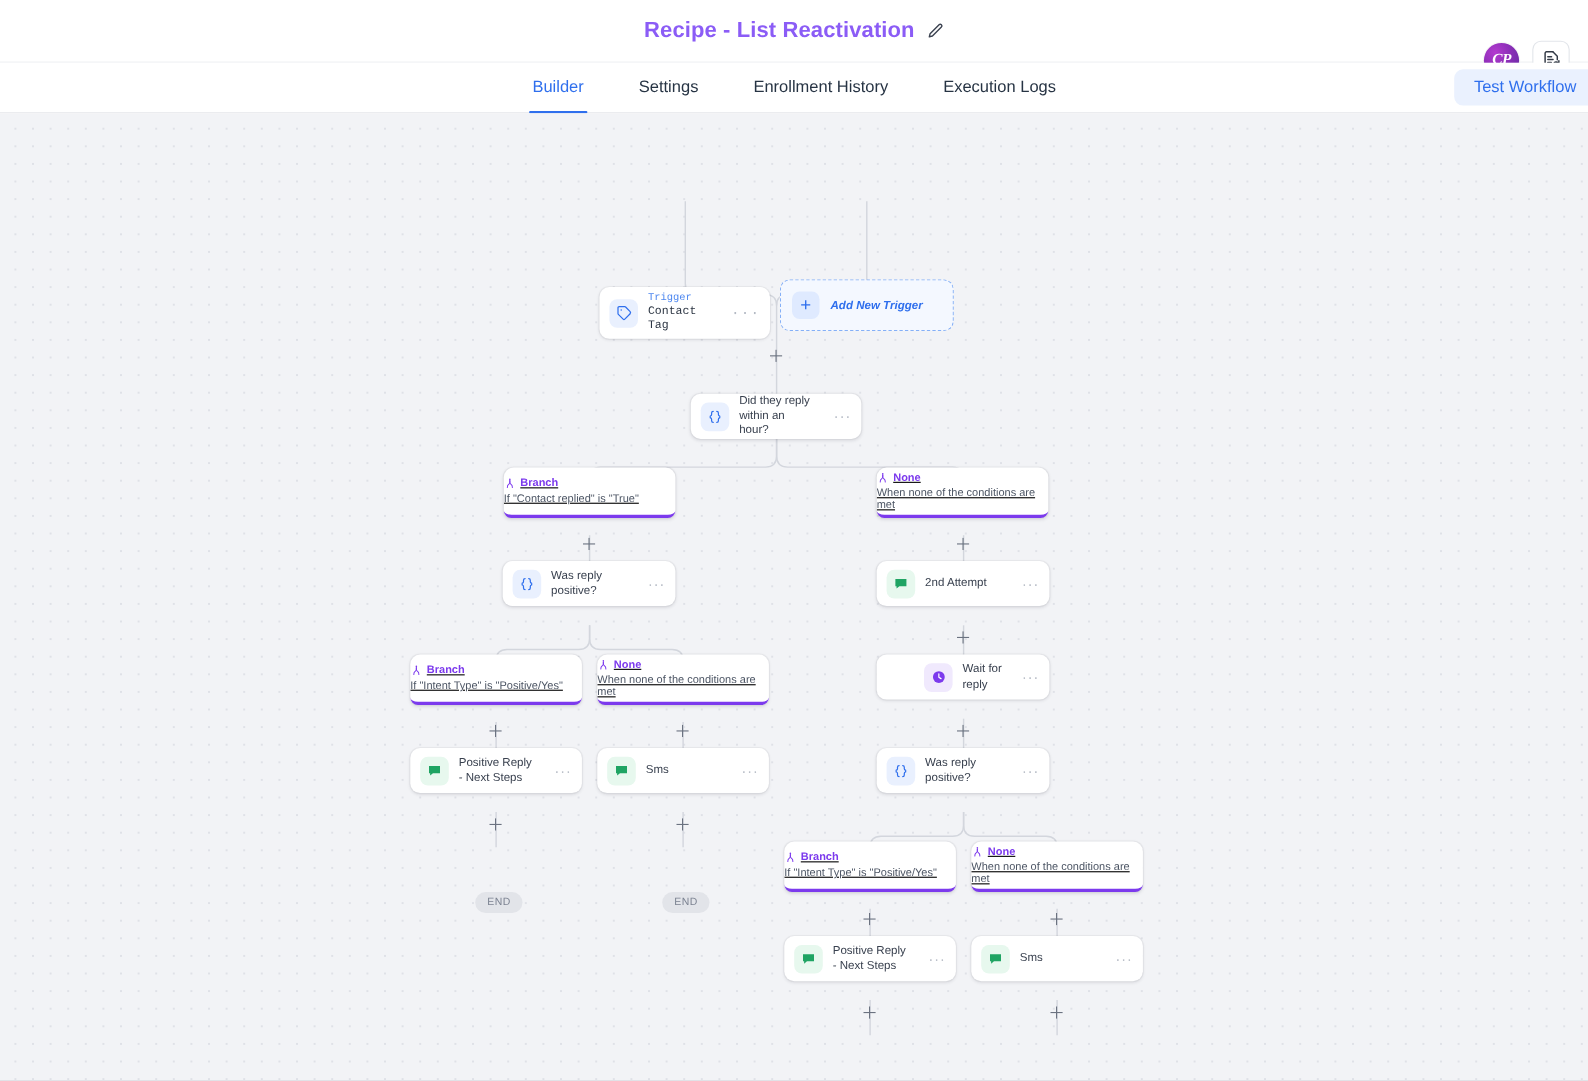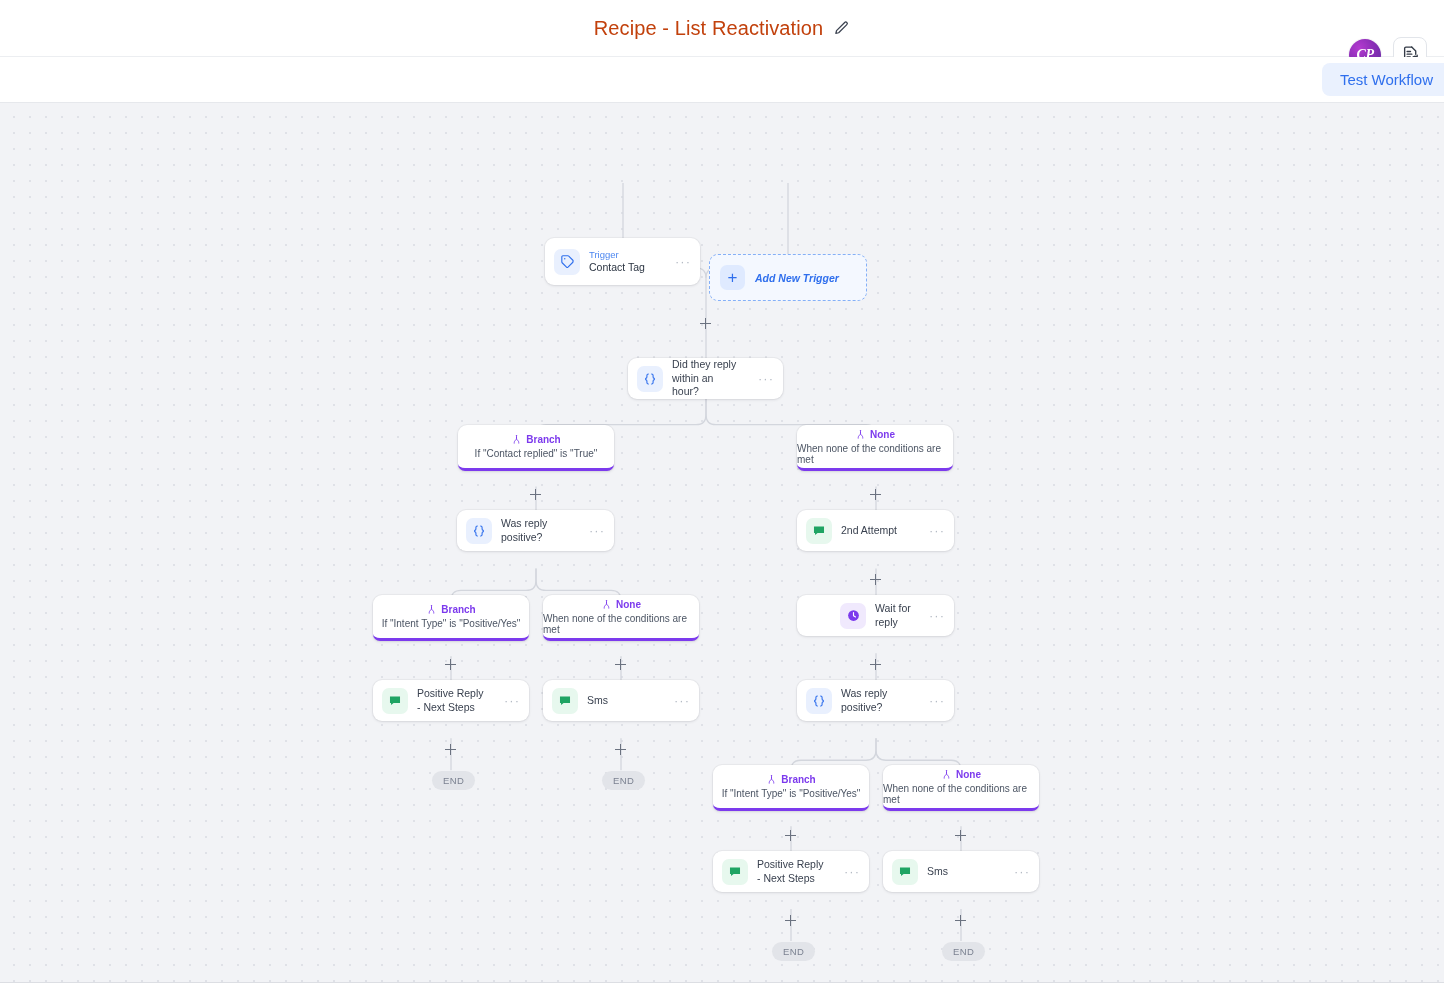--- a/index.html
+++ b/index.html
@@ -15,21 +15,21 @@
 
   .topbar {
     height: 57px; flex: 0 0 57px;
     position: relative;
     display: flex; align-items: center; justify-content: center;
     background: #fff;
     border-bottom: 1px solid #eceef1;
   }
   .title-wrap { display: flex; align-items: center; gap: 10px; }
   .page-title {
-    font-size: 20px; color: #c2410c; font-weight: 400;
+    font-size: 20px; color: #8b5cf6; font-weight: 700;
     letter-spacing: .1px; white-space: nowrap;
   }
   .edit-icon { width: 17px; height: 17px; display: block; cursor: pointer; }
 
   .topbar-right {
     position: absolute; right: 17px; top: 0; height: 71px;
     display: flex; align-items: flex-end; gap: 12px;
   }
   .avatar {
     width: 32px; height: 32px; border-radius: 50%;
@@ -104,21 +104,21 @@
   .ic.blue  { background: #e9f0fe; }
   .ic.green { background: #e7f8ee; }
   .ic.violet{ background: #f0e9fd; }
   .node .txt { flex: 1 1 auto; min-width: 0; }
   .node .dots {
     flex: 0 0 auto; color: #b4bac4; font-size: 13px; letter-spacing: 1px;
     line-height: 1; padding-left: 6px; cursor: pointer;
   }
 
   
-  .trigger-node { left: 545px; top: 135px; width: 155px; height: 47px; padding: 0 9px; gap: 9px; }
+  .trigger-node { left: 545px; top: 158px; width: 155px; height: 47px; padding: 0 9px; gap: 9px; font-family: Liberation Mono, monospace; }
   .trig-kind { font-size: 9.5px; color: #4d87f0; line-height: 1.25; }
   .trig-name { font-size: 10.5px; color: #2b3442; line-height: 1.3; }
 
   .add-trigger {
     position: absolute; left: 709px; top: 151px; width: 158px; height: 47px;
     border: 1.6px dashed #85b0f7; border-radius: 9px; background: #f4f8ff;
     display: flex; align-items: center; gap: 10px; padding: 0 10px; cursor: pointer;
   }
   .add-plus {
     width: 25px; height: 25px; border-radius: 7px; background: #dfeaff;
@@ -130,34 +130,35 @@
   
   .step { height: 41px; padding: 0 9px; gap: 9px; }
   .step .label { font-size: 10.5px; color: #39414f; line-height: 1.28; }
 
   
   .branch {
     position: absolute; background: #fff;
     border-radius: 9px 9px 7px 7px;
     box-shadow: 0 1px 3px rgba(16,24,40,.10), 0 0 0 1px rgba(16,24,40,.035);
     border-bottom: 3.5px solid #7c3aed;
-    display: flex; flex-direction: column; align-items: center; justify-content: center;
-    cursor: pointer; overflow: hidden;
+    display: flex; flex-direction: column; align-items: flex-start; justify-content: center;
+    cursor: pointer; overflow: hidden; text-decoration: underline;
   }
   .branch-head { display: flex; align-items: center; gap: 4px; }
   .branch-kind { font-size: 10px; color: #7c3aed; font-weight: 700; }
   .branch-sub { font-size: 10px; color: #4c5564; margin-top: 3px; }
 
   
   .endpill {
     position: absolute; background: #e2e4e9; color: #7b8291;
     font-size: 9.5px; letter-spacing: .4px;
     border-radius: 10px; padding: 4px 11px;
     display: flex; align-items: center; justify-content: center;
     cursor: pointer;
+    margin-top: 40px;
   }
 
   
   .wireplus {
     position: absolute; width: 13px; height: 13px; cursor: pointer;
     display: flex; align-items: center; justify-content: center;
   }
   .wireplus::before, .wireplus::after {
     content: ""; position: absolute; background: #6b7280;
   }
@@ -185,20 +186,26 @@
           <path d="M13.5 2.6 18.6 7.7v4"></path>
           <path d="M7.7 8.2h4.3M7.7 11.6h6M7.7 15h4"></path>
           <path d="M20.6 17.4a3.1 3.1 0 1 1-1.1-2.4"></path>
           <path d="M20.4 12.8v2.4h-2.4"></path>
         </svg>
       </div>
     </div>
   </div>
 
   <div class="tabbar">
+    <div class="tabs">
+      <div class="tab active">Builder</div>
+      <div class="tab">Settings</div>
+      <div class="tab">Enrollment History</div>
+      <div class="tab">Execution Logs</div>
+    </div>
     <button class="test-btn">Test Workflow</button>
   </div>
 
   <div class="canvas">
     <div class="stage">
 
       <svg class="wires" viewBox="0 0 1444 880" preserveAspectRatio="none">
         <g fill="none" stroke="#d3d6dd" stroke-width="1.3">
 
           <path d="M623 80 L623 155 Q623 165 633 165 L696 165 Q706 165 706 175 L706 268"></path>

